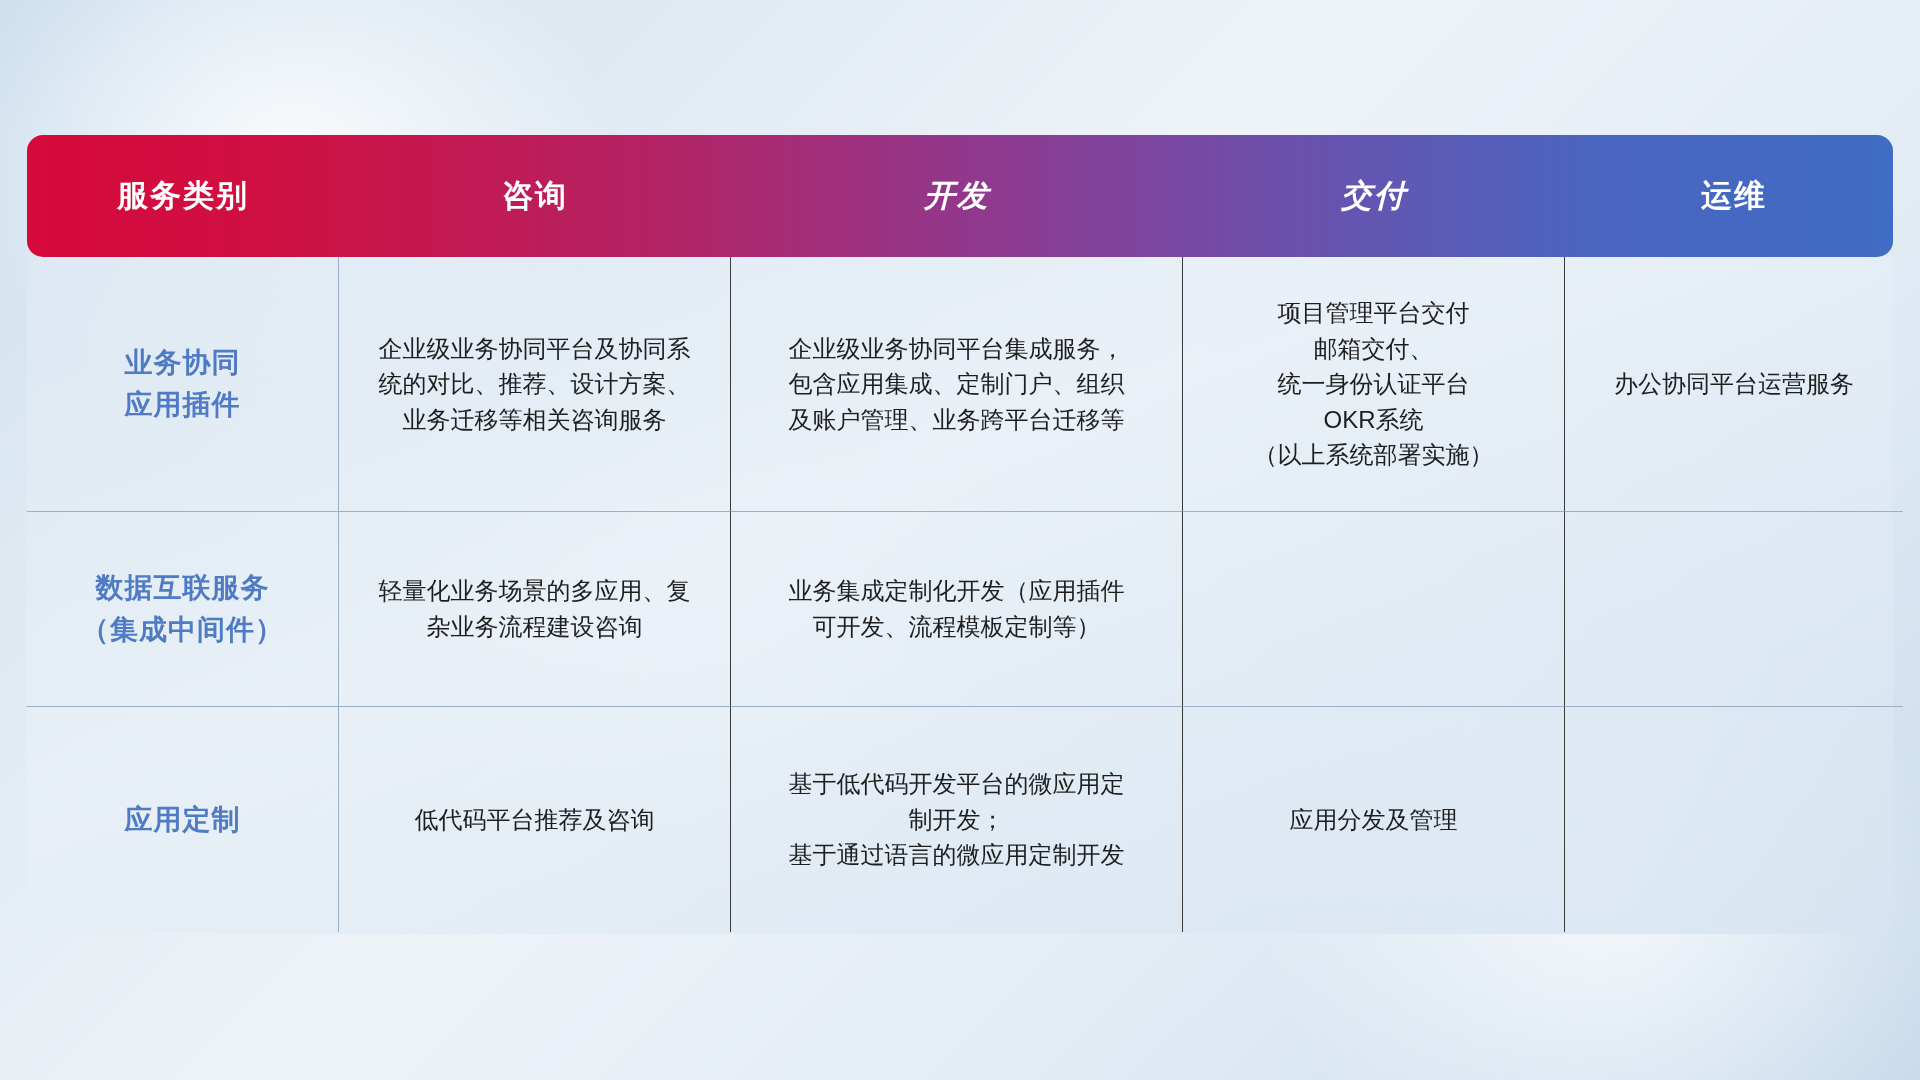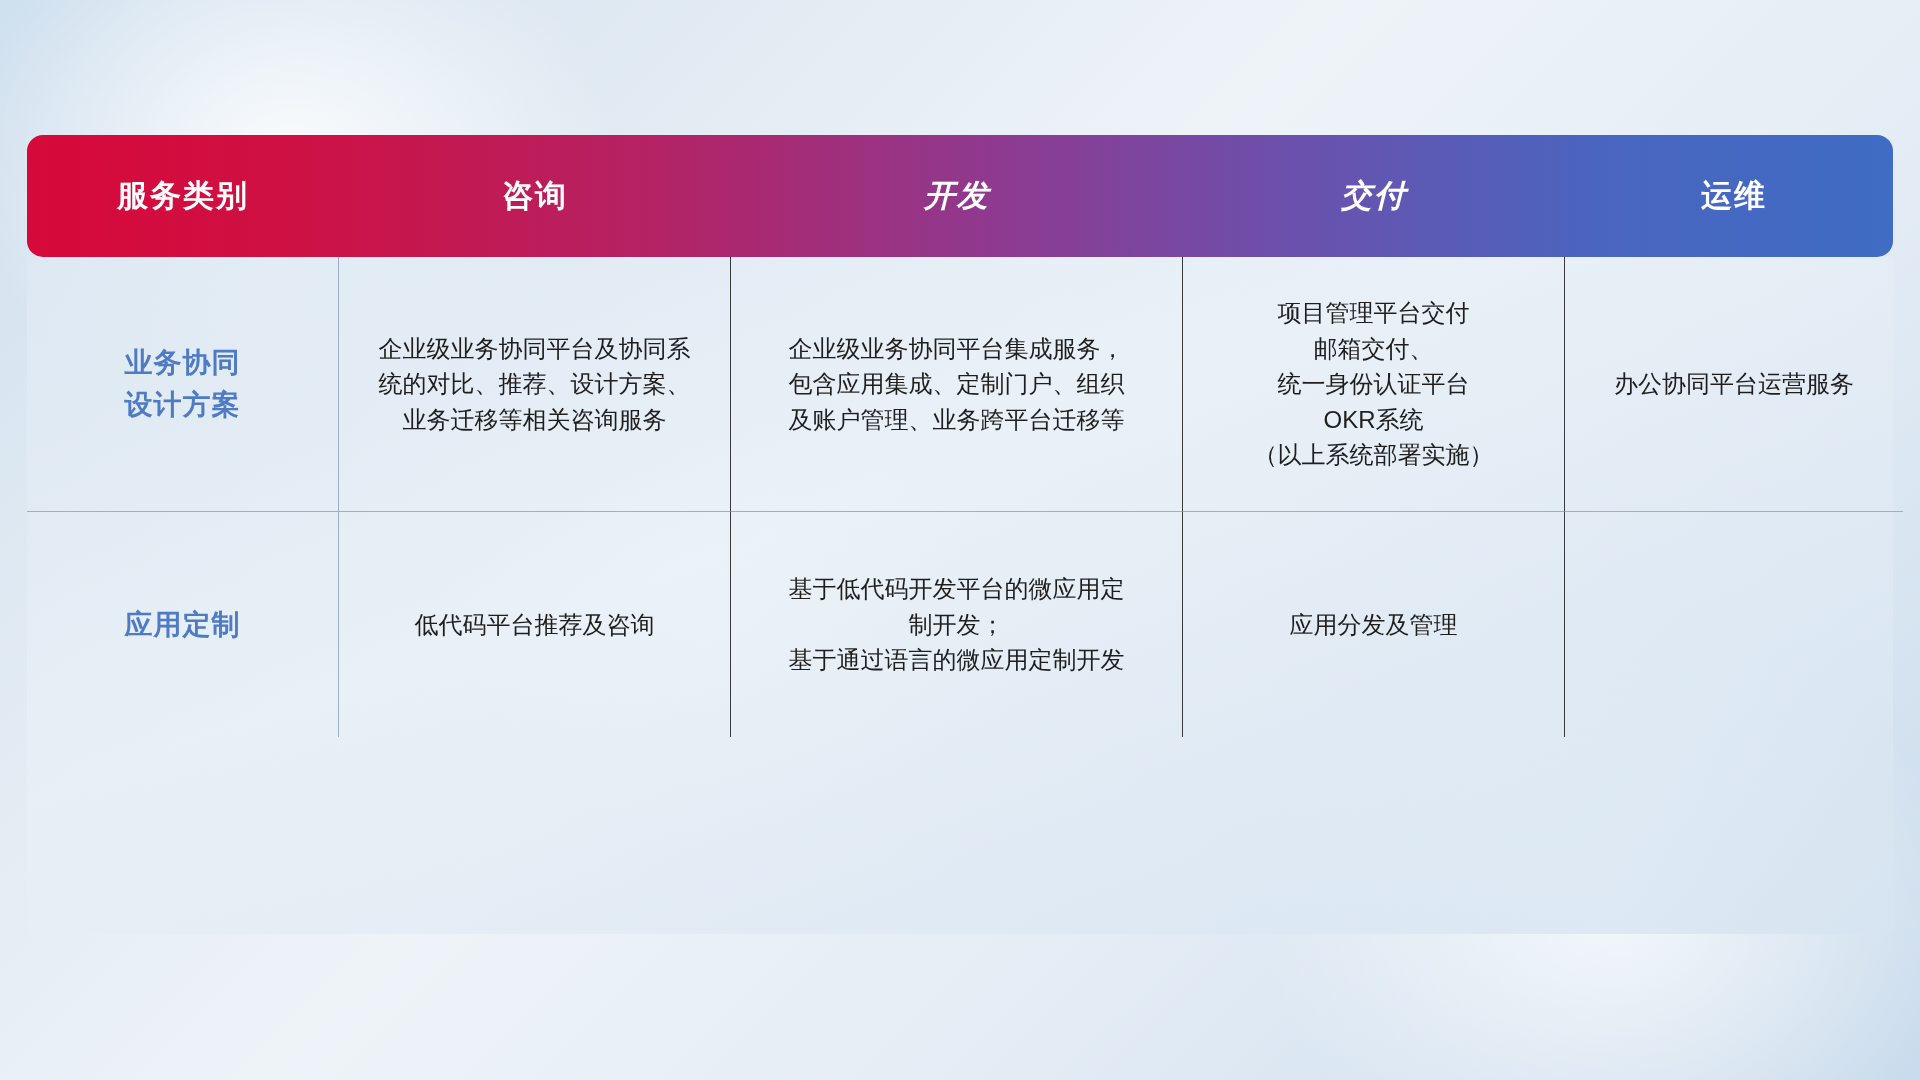--- a/index.html
+++ b/index.html
@@ -157,21 +157,21 @@
         </th>
         <th style="width:336px;text-align:center;">
           <span style="position:relative;z-index:2;">运维</span>
         </th>
       </tr>
     </thead>
     <tbody>
       <tr class="r1">
         <td class="cat">
           <span class="cell-text">业务协同
-设计方案</span>
+应用插件</span>
         </td>
         <td>
           <span class="cell-text">企业级业务协同平台及协同系
 统的对比、推荐、设计方案、
 业务迁移等相关咨询服务</span>
         </td>
         <td>
           <span class="cell-text">企业级业务协同平台集成服务，
 包含应用集成、定制门户、组织
 及账户管理、业务跨平台迁移等</span>
@@ -180,20 +180,40 @@
           <span class="cell-text">项目管理平台交付
 邮箱交付、
 统一身份认证平台
 OKR系统
 （以上系统部署实施）</span>
         </td>
         <td>
           <span class="cell-text">办公协同平台运营服务</span>
         </td>
       </tr>
+      <tr class="r2">
+        <td class="cat">
+          <span class="cell-text">数据互联服务
+（集成中间件）</span>
+        </td>
+        <td>
+          <span class="cell-text">轻量化业务场景的多应用、复
+杂业务流程建设咨询</span>
+        </td>
+        <td>
+          <span class="cell-text">业务集成定制化开发（应用插件
+可开发、流程模板定制等）</span>
+        </td>
+        <td>
+          <span class="cell-text"></span>
+        </td>
+        <td>
+          <span class="cell-text"></span>
+        </td>
+      </tr>
       <tr class="r3">
         <td class="cat">
           <span class="cell-text">应用定制</span>
         </td>
         <td>
           <span class="cell-text">低代码平台推荐及咨询</span>
         </td>
         <td>
           <span class="cell-text">基于低代码开发平台的微应用定
 制开发；

